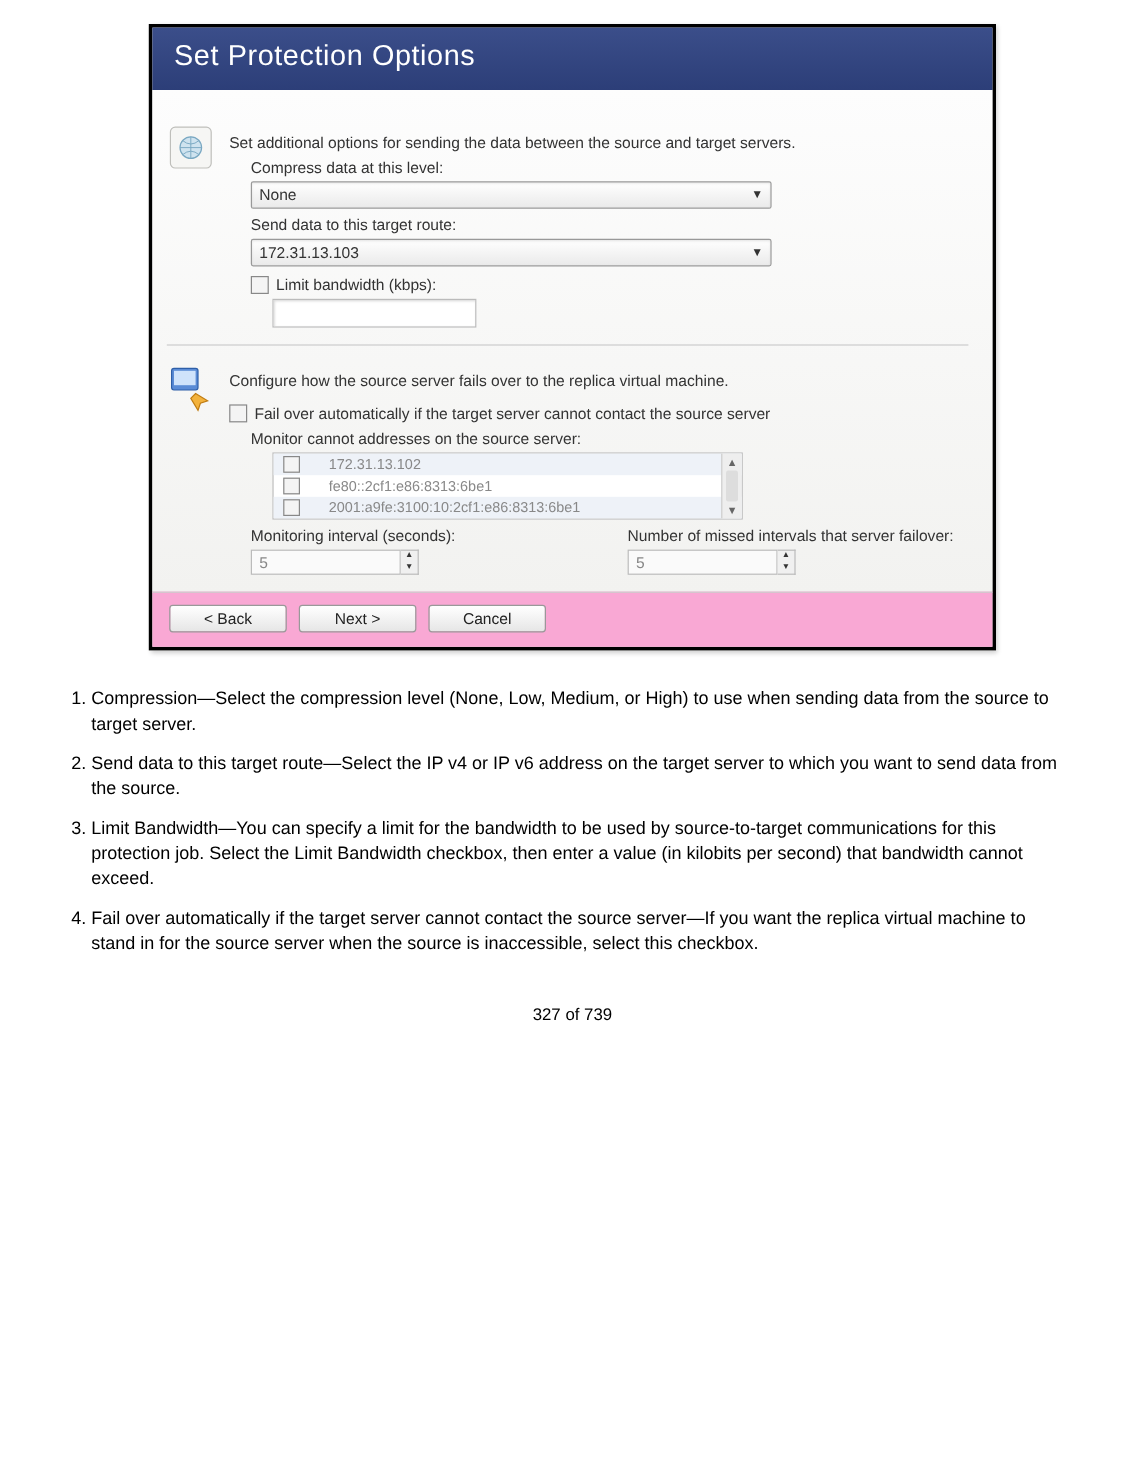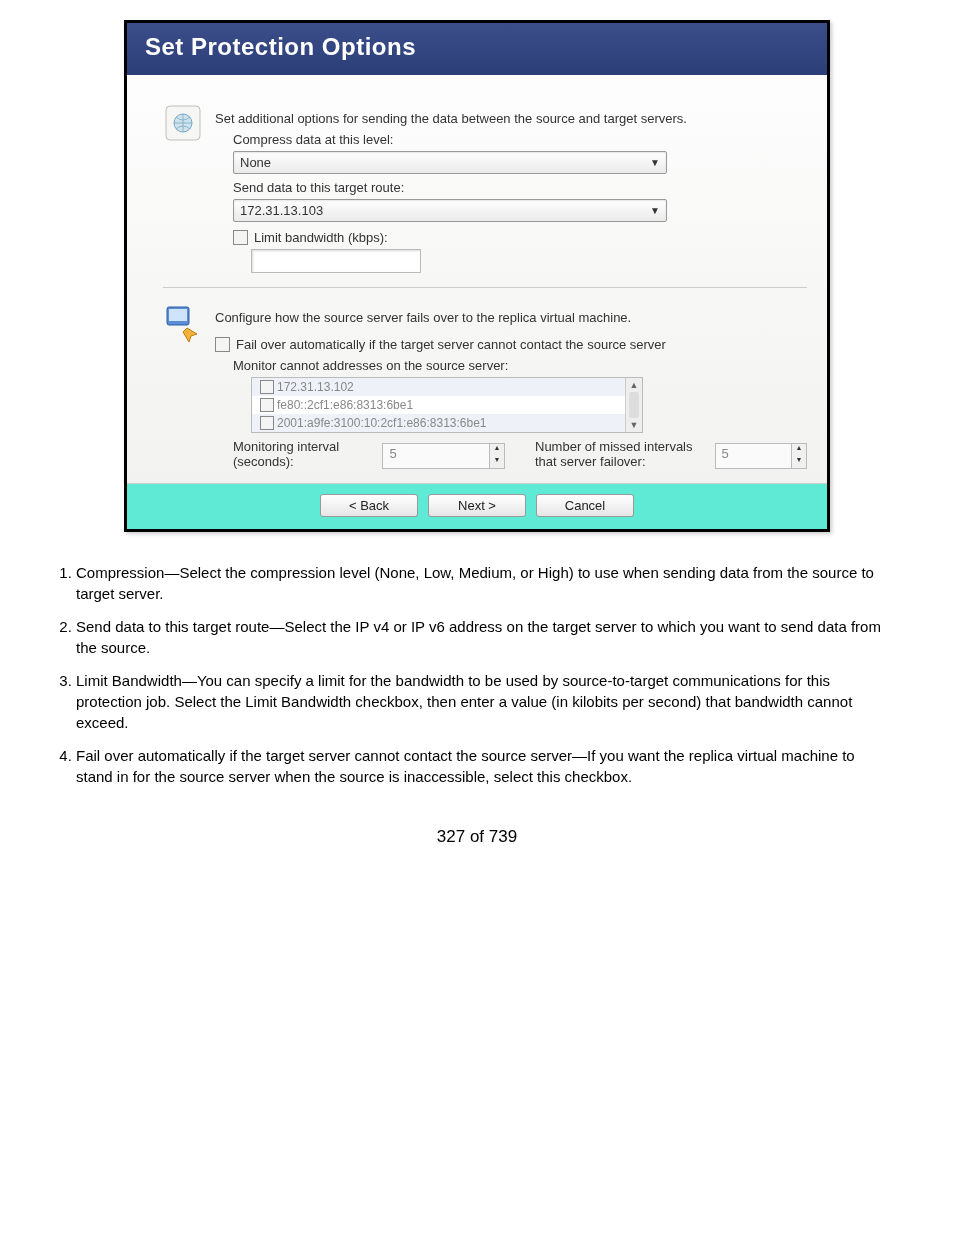--- a/index.html
+++ b/index.html
@@ -17,25 +17,25 @@
     width: 700px;
     margin: 0px auto 30px auto;
     background: #f9f9f8;
     box-shadow: 2px 2px 4px rgba(0,0,0,0.2);
   }
   .titlebar {
     background: linear-gradient(to bottom, #3b4e8a 0%, #2c3e78 100%);
     color: #fff;
     font-size: 24px;
     padding: 10px 18px 14px 18px;
-    font-weight: bold;
+    font-weight: normal;
     letter-spacing: 0.5px;
   }
   .dialog-body {
-    padding: 18px 20px 8px 36px;
+    padding: 18px 20px 8px 12px;
     background: linear-gradient(to bottom, #fdfdfd, #f2f2f0);
     font-size: 13px;
     color: #333;
   }
   .section-row {
     display: flex;
     padding: 12px 0 6px 0;
   }
   .section-icon {
     width: 40px;
@@ -98,21 +98,21 @@
     position: relative;
   }
   .list-header {
     padding: 3px 28px;
     border-bottom: 1px solid #ddd;
     color: #777;
   }
   .list-row {
     display: flex;
     align-items: center;
-    gap: 3px;
+    gap: 24px;
     padding: 2px 8px;
   }
   .list-row.sel { background: #eef2f8; }
   .scroll {
     position: absolute;
     right: 0; top: 0; bottom: 0;
     width: 16px;
     background: #eee;
     border-left: 1px solid #ccc;
     display: flex;
@@ -121,21 +121,21 @@
     font-size: 9px;
     color: #666;
     align-items: center;
     padding: 2px 0;
   }
   .pair-row {
     display: flex;
     gap: 30px;
     margin-top: 6px;
   }
-  .pair-col { flex: 1; display:flex; }
+  .pair-col { flex: 1; display:flex; flex-direction:column; }
   .spinner {
     display: flex;
     align-items: stretch;
     width: 140px;
     margin-top: 4px;
   }
   .spinner .sp-val {
     flex: 1;
     border: 1px solid #bbb;
     background: #fafafa;
@@ -148,24 +148,24 @@
     flex-direction: column;
     border: 1px solid #bbb;
     border-left: none;
     width: 14px;
     font-size: 7px;
     background: #f0f0f0;
   }
   .spinner .sp-btns div { flex:1; text-align:center; line-height:8px; }
   .button-row {
     display: flex;
-    justify-content: center;
+    justify-content: flex-start;
     gap: 10px;
     padding: 10px 14px 12px 14px;
-    background: #5eead4;
+    background: #f9a8d4;
     border-top: 1px solid #ccc;
   }
   .btn {
     min-width: 72px;
     padding: 3px 12px;
     background: linear-gradient(to bottom, #fff, #e6e6e6);
     border: 1px solid #999;
     border-radius: 3px;
     font-size: 13px;
     text-align: center;
@@ -177,21 +177,21 @@
     margin: 12px 40px 0 0;
   }
   ol.doclist li {
     margin-bottom: 12px;
     line-height: 1.4;
   }
   .bold { font-weight: normal; text-align: right; }
   .pagenum {
     text-align: center;
     margin-top: 40px;
-    font-size: 17px;
+    font-size: 14px;
   }
   svg { display:block; }
 </style>
 </head>
 <body>
 
 <div class="screenshot">
   <div class="titlebar">Set Protection Options</div>
 
   <div class="dialog-body">

